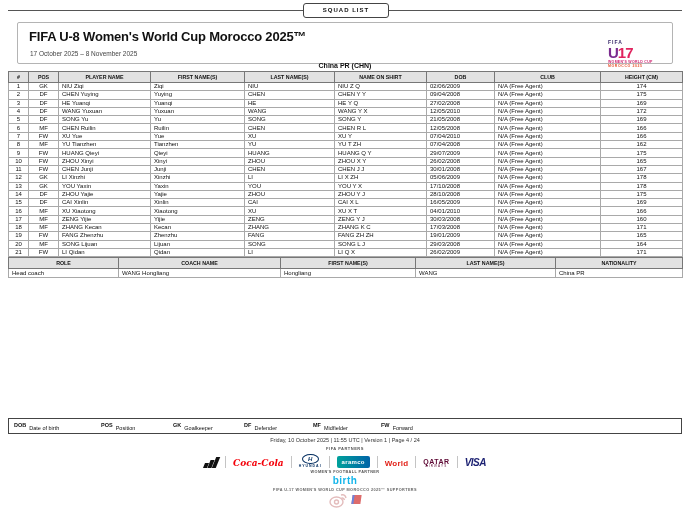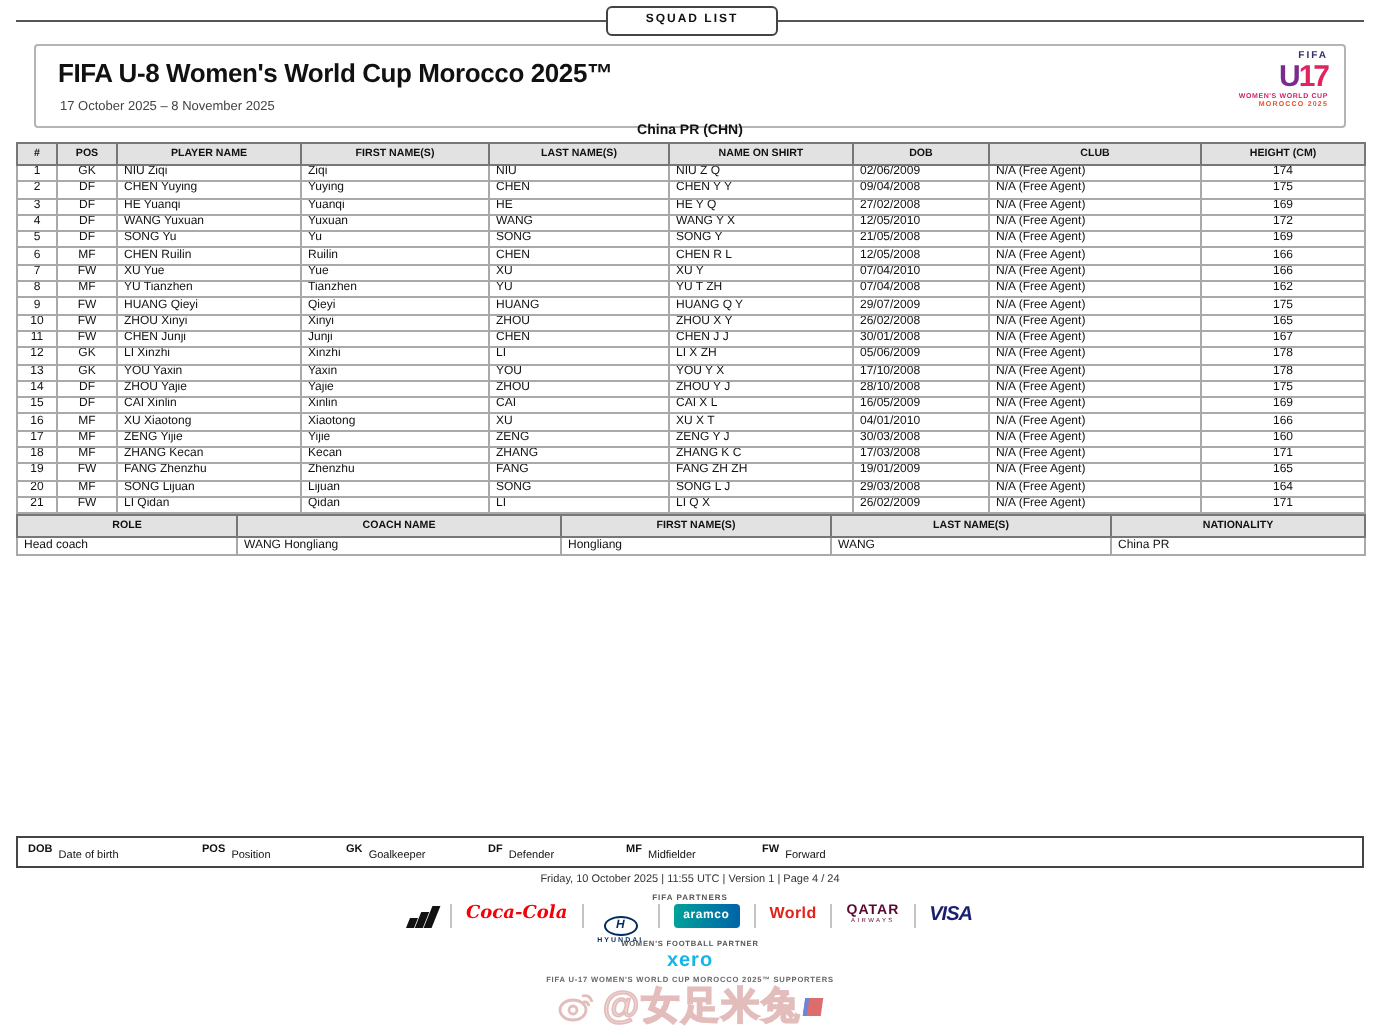--- a/index.html
+++ b/index.html
@@ -8,21 +8,21 @@
   
   .topline{position:absolute;left:8px;top:10px;width:674px;border-top:1px solid #555;}
   .tab{position:absolute;left:303px;top:3px;width:84px;height:13px;background:#fff;
        border:1px solid #444;border-radius:3px;z-index:2;text-align:center;
        font-size:6px;font-weight:bold;letter-spacing:1px;line-height:12px;}
   
   .hbox{position:absolute;left:17px;top:22px;width:654px;height:40px;background:#fff;
         border:1px solid #b4b4b4;border-radius:2px;}
   .title{position:absolute;left:11px;top:6px;font-size:13px;font-weight:bold;letter-spacing:-.2px;}
   .dates{position:absolute;left:12px;top:27px;font-size:6.5px;color:#444;}
-  .u17logo{position:absolute;right:8px;top:3px;width:56px;text-align:right;line-height:1.05;}
+  .u17logo{position:absolute;right:8px;top:17px;width:56px;text-align:left;line-height:1.05;}
   .u17logo .fifa{font-size:5px;font-weight:bold;color:#3a2b6b;letter-spacing:1px;}
   .u17logo .big{font-size:15px;font-weight:900;letter-spacing:-1px;}
   .u17logo .big .u{color:#7b2b8f;} .u17logo .big .n17{color:#e0245f;}
   .u17logo .l1{font-size:3.5px;font-weight:bold;color:#cf1f6d;letter-spacing:.3px;}
   .u17logo .l2{font-size:3.5px;font-weight:bold;color:#e8512e;letter-spacing:.6px;}
   .teamtitle{position:absolute;top:62px;left:0;width:100%;text-align:center;
              font-size:7px;font-weight:bold;}
   
   table{border-collapse:collapse;table-layout:fixed;width:674px;border:1px solid #555;}
   th{background:#e2e2e2;font-size:5.3px;font-weight:bold;padding:2px 1px;
@@ -34,21 +34,21 @@
   .coach{position:absolute;left:8px;top:257px;}
   .coach td{height:8px;}
   
   .legend{position:absolute;left:8px;top:418px;width:672px;height:14px;border:1px solid #444;background:#fff;}
   .legend span{position:absolute;top:3px;font-size:5.5px;white-space:nowrap;}
   .legend .abbr{font-weight:bold;}
   
   .meta{position:absolute;top:437px;left:0;width:100%;text-align:center;font-size:5.5px;color:#333;}
   .plabel{position:absolute;top:446px;left:0;width:100%;text-align:center;font-size:4px;
           letter-spacing:.5px;color:#555;font-weight:bold;}
-  .sponsors{position:absolute;top:452px;left:0;width:100%;display:flex;align-items:flex-start;
+  .sponsors{position:absolute;top:452px;left:0;width:100%;display:flex;align-items:flex-end;
             justify-content:center;height:16px;}
   .sep{width:1px;height:12px;background:#c4c4c4;margin:0 7px;}
   .adidas{display:flex;align-items:flex-end;gap:1px;height:12px;}
   .adidas i{display:block;background:#111;width:4px;transform:skewX(-22deg);}
   .adidas .b1{height:5px;} .adidas .b2{height:8px;} .adidas .b3{height:11px;}
   .coca{font-family:"DejaVu Serif",serif;font-style:italic;font-weight:bold;
         font-size:9px;color:#f40009;}
   .hyundai{text-align:center;line-height:1;color:#002c5f;}
   .hyundai .oval{display:inline-block;width:15px;height:8px;border:1.2px solid #002c5f;
                  border-radius:50%;font-size:6px;font-weight:bold;font-style:italic;line-height:8px;}
@@ -412,27 +412,27 @@
     <span class="sep"></span>
     <span class="qatar">
         <div class="q1">QATAR</div>
         <div class="q2">AIRWAYS</div>
       </span>
     <span class="sep"></span>
     <span class="visa">VISA</span>
   </div>
 
   <div class="wfplabel">WOMEN'S FOOTBALL PARTNER</div>
-  <div class="xero">xero</div>
+  <div class="xero">birth</div>
   <div class="suplabel">FIFA U-17 WOMEN'S WORLD CUP MOROCCO 2025™ SUPPORTERS</div>
 
   <div class="wm">
     <svg width="20" height="18" viewBox="0 0 20 18">
       <g fill="none" stroke="#e3bcbc" stroke-width="1.4">
         <ellipse cx="8.5" cy="11" rx="6.5" ry="5"></ellipse>
         <circle cx="8.5" cy="11" r="2"></circle>
         <path d="M13 4 q4 -1 5 3"></path>
         <path d="M13.5 7 q2.5 -.5 3 2"></path>
       </g>
-    </svg><span class="txt">@女足米兔</span><span class="emblem"></span>
+    </svg><span class="emblem"></span>
   </div>
 
 </div>
 
 </body></html>

